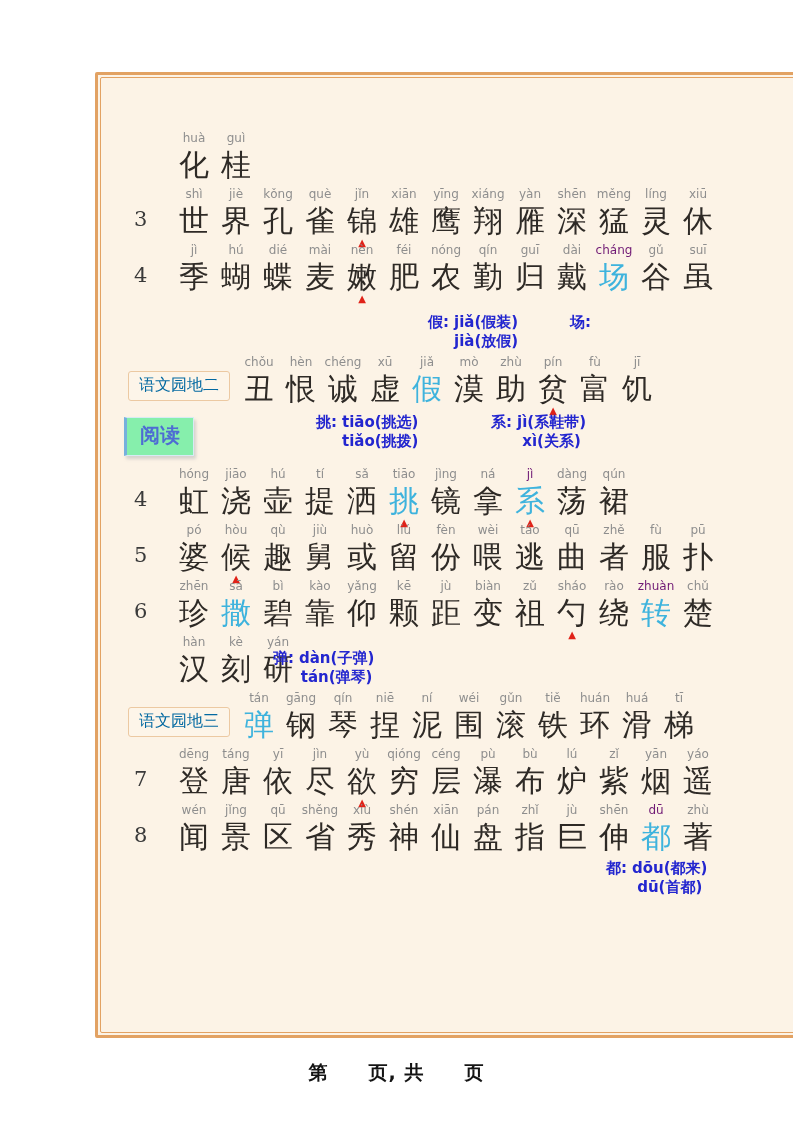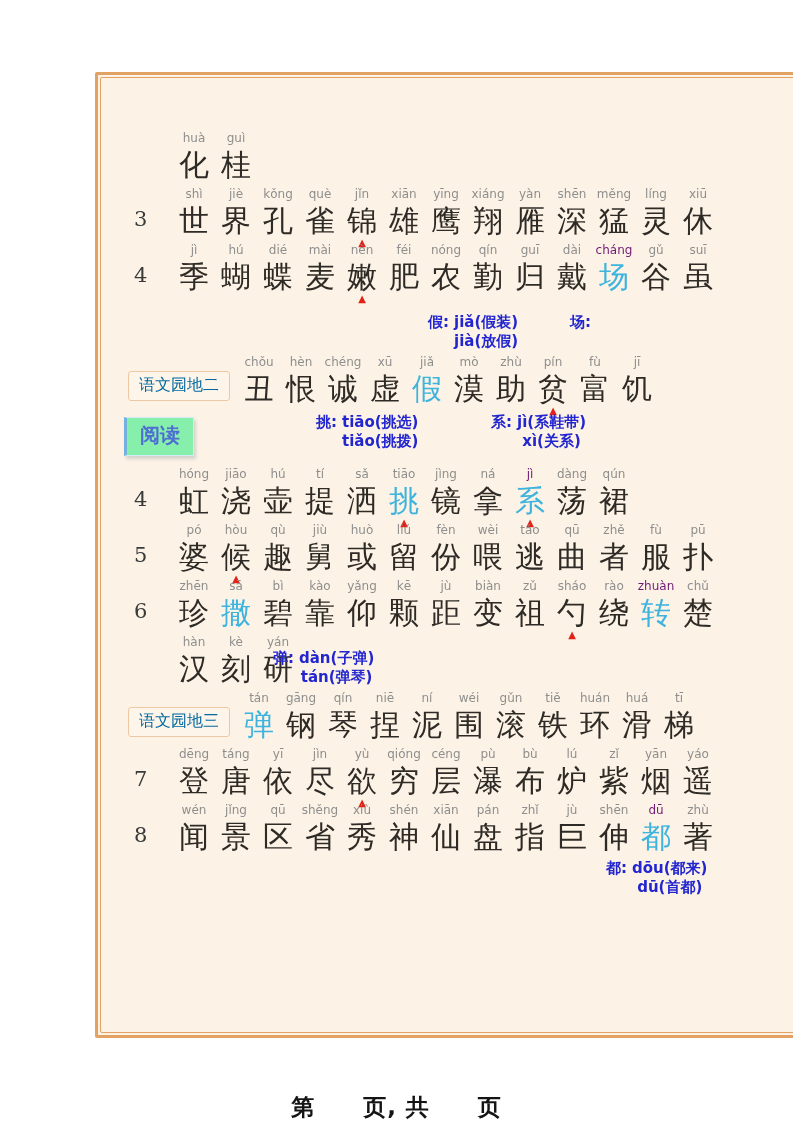--- a/index.html
+++ b/index.html
@@ -47,21 +47,21 @@
   }
   .reading-label {
     position:absolute; left:26px; top:6px; padding:4px 13px 6px;
     background:#86efac; border:1px solid #d7ebf4; border-left:3px solid #76b0dd;
     box-shadow:2px 3px 3px rgba(140,150,160,0.35);
     color:#4e6cd3; font-size:20px; font-weight:bold;
     font-family:"DejaVu Serif", serif; white-space:nowrap;
   }
   .footer {
     position:absolute; left:0; right:0; top:1060px; text-align:center;
-    font-size:23px; color:#141414; font-weight:600; letter-spacing:1px;margin-top:32px;
+    font-size:19px; color:#141414; font-weight:600; letter-spacing:1px;
   }
 </style>
 </head>
 <body>
 
 <div class="frame">
   <div class="content" id="rows-container">
       <div class="row">
         <div class="chars">
           <div class="cell">

